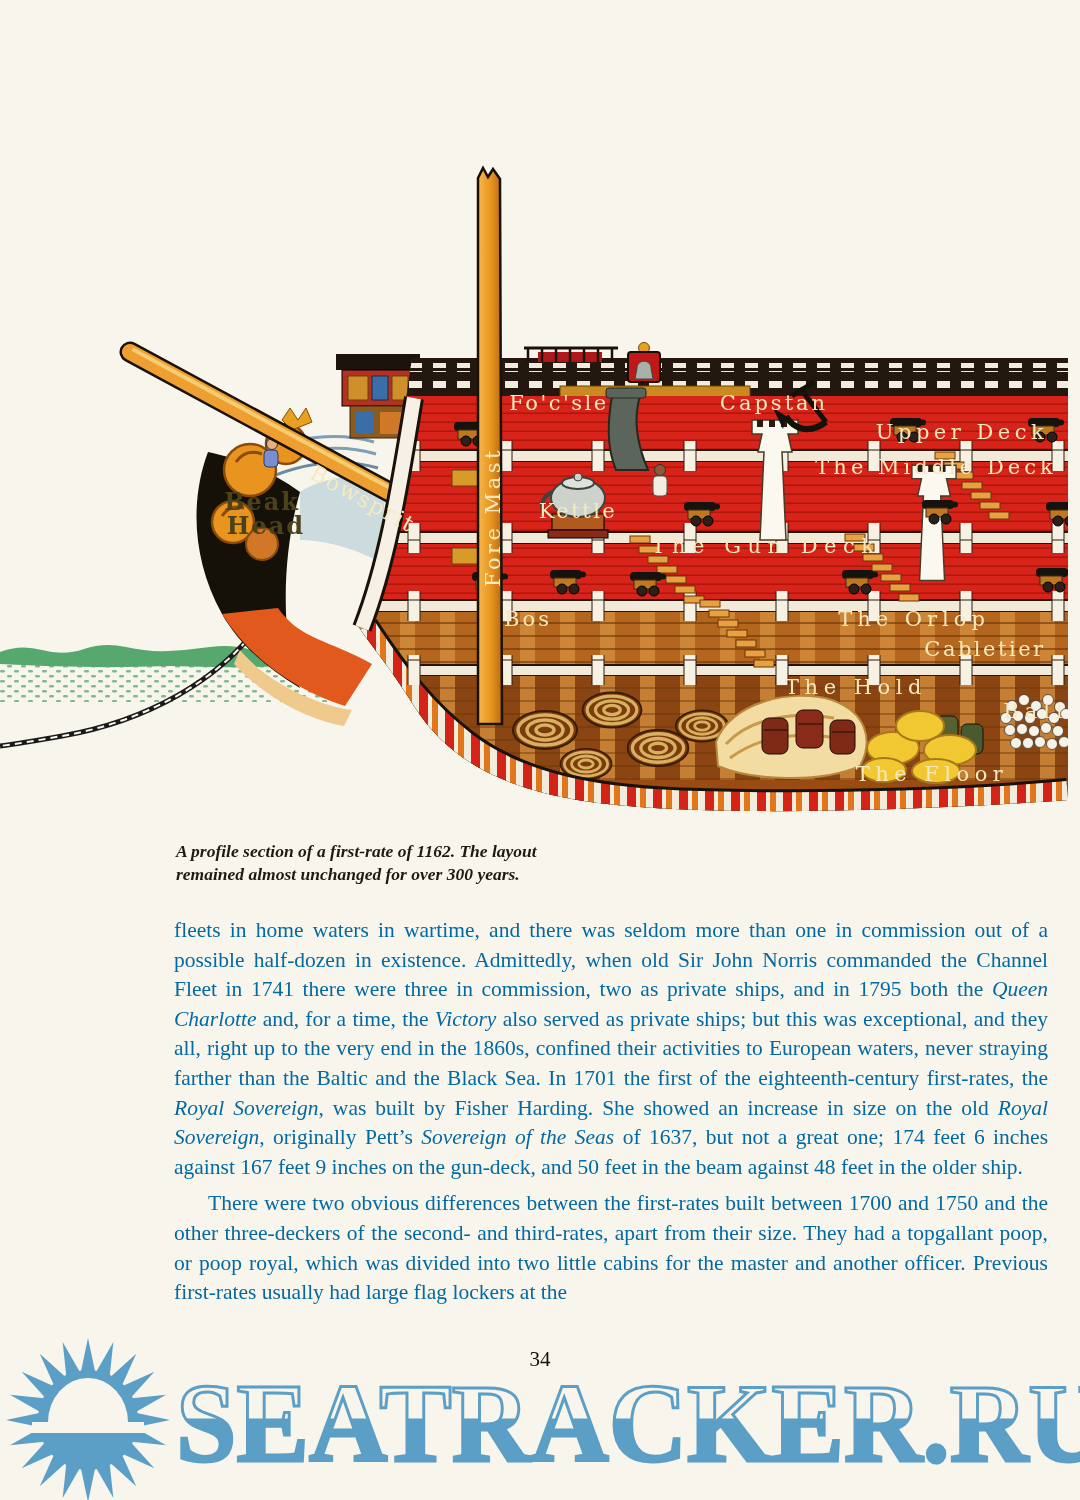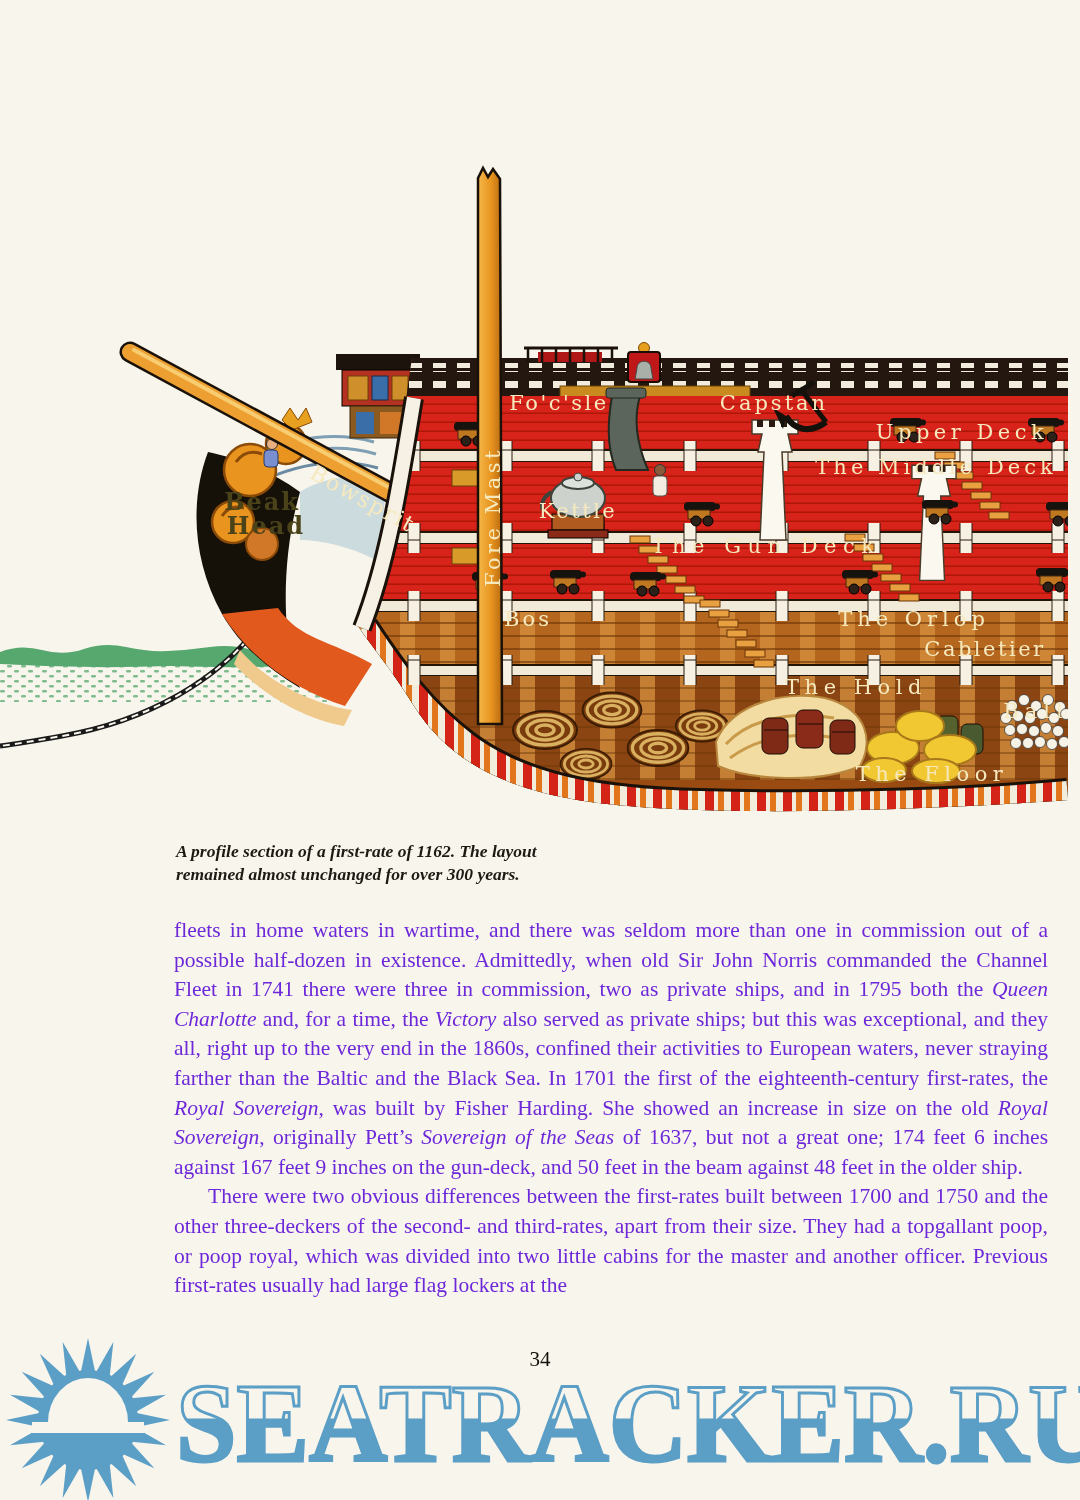--- a/index.html
+++ b/index.html
@@ -10,24 +10,24 @@
   }
   .illustration{position:absolute;left:0;top:0;width:1080px;height:870px;}
   .ship-label{font-family:"DejaVu Serif",serif;fill:#f6e9bd;}
   .ship-label-dark{font-family:"DejaVu Serif",serif;fill:#4a431a;font-weight:bold;}
   .caption{
     position:absolute;left:176px;top:840px;width:420px;
     font-style:italic;font-weight:bold;font-size:17.5px;line-height:23px;color:#1d1a14;
   }
   .bodytext{
     position:absolute;left:174px;top:916px;width:874px;
-    font-size:21.5px;line-height:29.6px;color:#6d28d9;text-align:justify;
+    font-size:21.5px;line-height:29.6px;color:#0369a1;text-align:justify;
   }
   .bodytext p{margin:0;padding:0;}
-  .bodytext p.indent{text-indent:34px;}
+  .bodytext p.indent{text-indent:34px;margin-top:7px;}
   .page-number{
     position:absolute;left:0;top:1347px;width:1080px;text-align:center;
     font-size:21px;color:#14110c;z-index:5;
   }
   .watermark{position:absolute;left:0;top:1328px;width:940px;height:172px;z-index:2;}
   .wm-sun{position:absolute;left:2px;top:2px;width:172px;height:176px;}
   .wm-letters{position:absolute;left:176px;top:40px;width:904px;height:120px;}
   .wm-letters span{
     position:absolute;left:0;top:0;white-space:nowrap;
     font-family:"Liberation Serif",serif;font-weight:bold;

